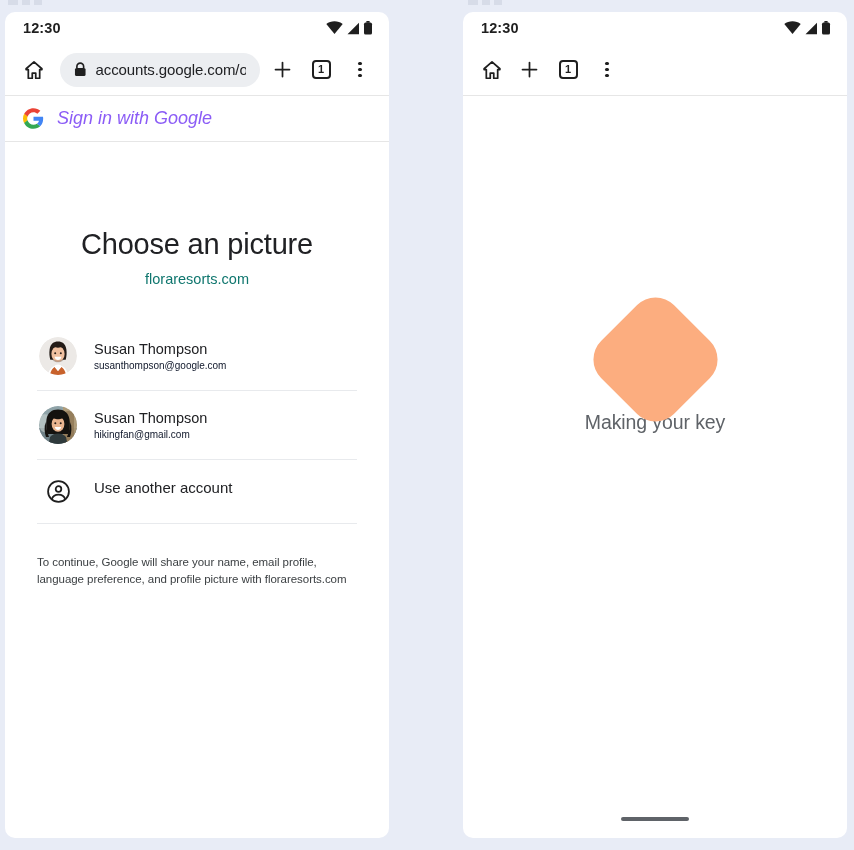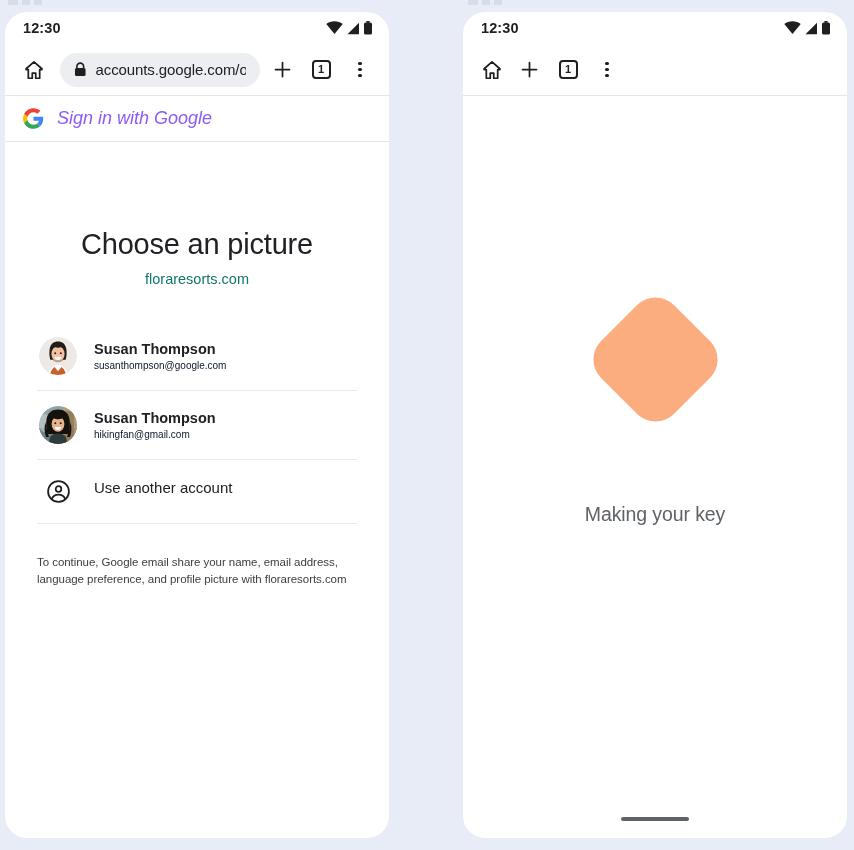--- a/index.html
+++ b/index.html
@@ -16,21 +16,21 @@
   .sliver.a { left: 8px;  width: 10px; }
   .sliver.b { left: 22px; width: 8px; }
   .sliver.c { left: 34px; width: 8px; }
   .sliver.d { left: 468px; width: 10px; }
   .sliver.e { left: 482px; width: 8px; }
   .sliver.f { left: 494px; width: 8px; }
 
   .phone {
     position: absolute;
     background: #ffffff;
-    border-radius: 22px;
+    border-radius: 10px;
     overflow: hidden;
     display: flex;
     flex-direction: column;
   }
   .phone.left  { left: 5px;   top: 12px; width: 384px; height: 826px; }
   .phone.right { left: 463px; top: 12px; width: 384px; height: 826px; }
 
   
   .statusbar {
     height: 32px; flex: 0 0 32px;
@@ -97,21 +97,21 @@
   .domain-link { text-align: center; font-size: 14.5px; color: #1a73e8; margin-top: 10px; }
 
   .acct-list { margin-top: 35px; }
   .acct-row {
     display: flex; align-items: center; gap: 17px;
     padding: 15px 0 15px 2px;
     border-bottom: 1px solid #e8eaed;
   }
   .avatar { width: 38px; height: 38px; border-radius: 50%; flex: 0 0 38px; overflow: hidden; position: relative; }
   .acct-meta { display: flex; flex-direction: column; gap: 3px; }
-  .acct-name { font-size: 14.5px; color: #202124; font-weight: 700; }
+  .acct-name { font-size: 14.5px; color: #202124; font-weight: 400; }
   .acct-email { font-size: 10px; color: #0f172a; }
   .another-row {
     display: flex; gap: 17px;
     padding: 19px 0 19px 2px;
     border-bottom: 1px solid #e8eaed;
   }
   .another-label { font-size: 15px; color: #202124; }
   .icon-slot { width: 38px; flex: 0 0 38px; display: flex; align-items: center; justify-content: center; }
 
   .legal {
@@ -128,21 +128,20 @@
     display: flex; flex-direction: column; align-items: center;
     position: relative;
   }
   .diamond {
     width: 103px; height: 103px;
     border-radius: 26px;
     transform: rotate(45deg);
     margin-top: 212px;
   }
   .key-label {
-    margin-top: 92px;
     font-size: 19.5px;
     color: #5f6368;
     letter-spacing: -0.1px;
   }
   .home-indicator {
     position: absolute;
     bottom: 17px; left: 50%; transform: translateX(-50%);
     width: 68px; height: 4px; border-radius: 2px; background: #5f6368;
   }
 </style>
@@ -274,21 +273,21 @@
               <circle cx="12" cy="12" r="10" fill="none" stroke="#1f1f1f" stroke-width="1.7"></circle>
               <circle cx="12" cy="9.6" r="2.7" fill="none" stroke="#1f1f1f" stroke-width="1.7"></circle>
               <path d="M5.6 19.2c1-2.9 3.4-4.3 6.4-4.3s5.4 1.4 6.4 4.3" fill="none" stroke="#1f1f1f" stroke-width="1.7" stroke-linecap="round"></path>
             </svg>
           </div>
           <span class="another-label">Use another account</span>
         </div>
 
       </div>
 
-      <div class="legal">To continue, Google email share your name, email address, language preference, and profile picture with floraresorts.com</div>
+      <div class="legal">To continue, Google will share your name, email profile, language preference, and profile picture with floraresorts.com</div>
     </div>
   </div>
 
   <div class="phone right">
 
     <div class="statusbar">
       <div class="clock">12:30</div>
       <div class="status-icons">
         <svg width="17" height="14" viewBox="0 0 17 14">
           <path d="M8.5 13 0.3 3.1C2.5 1.3 5.4 0.3 8.5 0.3s6 1 8.2 2.8z" fill="#1f1f1f"></path>

